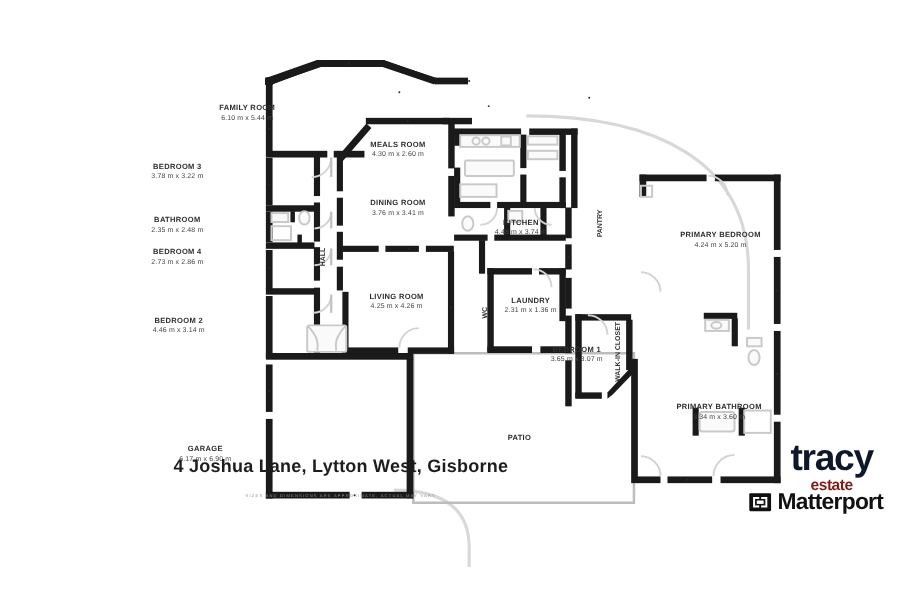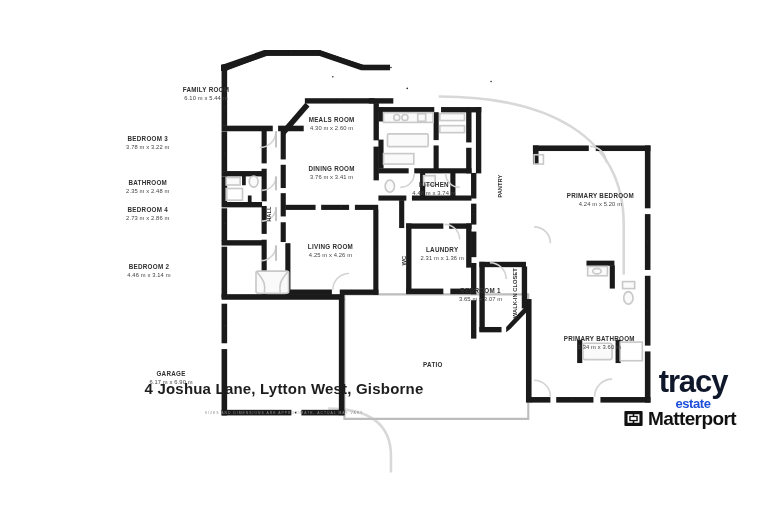--- a/index.html
+++ b/index.html
@@ -400,21 +400,21 @@
     </svg>
   </div>
 
   <div class="title-block">
     <p class="address">4 Joshua Lane, Lytton West, Gisborne</p>
     <p class="disclaimer">SIZES AND DIMENSIONS ARE APPROXIMATE, ACTUAL MAY VARY</p>
   </div>
 
   <div class="brand">
     <div class="brand-tracy" style="color: #0f172a;">tracy</div>
-    <div class="brand-sub" style="color: #1d4ed8;">estate</div>
+    <div class="brand-sub" style="color: #7f1d1d;">estate</div>
 
     <div class="brand-mp">
       <svg class="mp-icon" viewBox="0 0 24 24">
         <rect x="0.5" y="2.5" width="23" height="19" rx="1.2" fill="#111111"></rect>
         <path d="M4.5,6.5 L11.0,6.5 L11.0,17.5 L4.5,17.5 Z
                  M13.0,6.5 L19.5,6.5 L19.5,17.5 L13.0,17.5 Z" fill="#ffffff"></path>
         <rect x="6.6" y="8.6" width="10.8" height="6.8" fill="#111111"></rect>
         <rect x="8.4" y="10.2" width="7.2" height="3.6" fill="#ffffff"></rect>
       </svg>
       <span class="mp-word" style="color: rgb(17, 17, 17);">Matterport</span>

